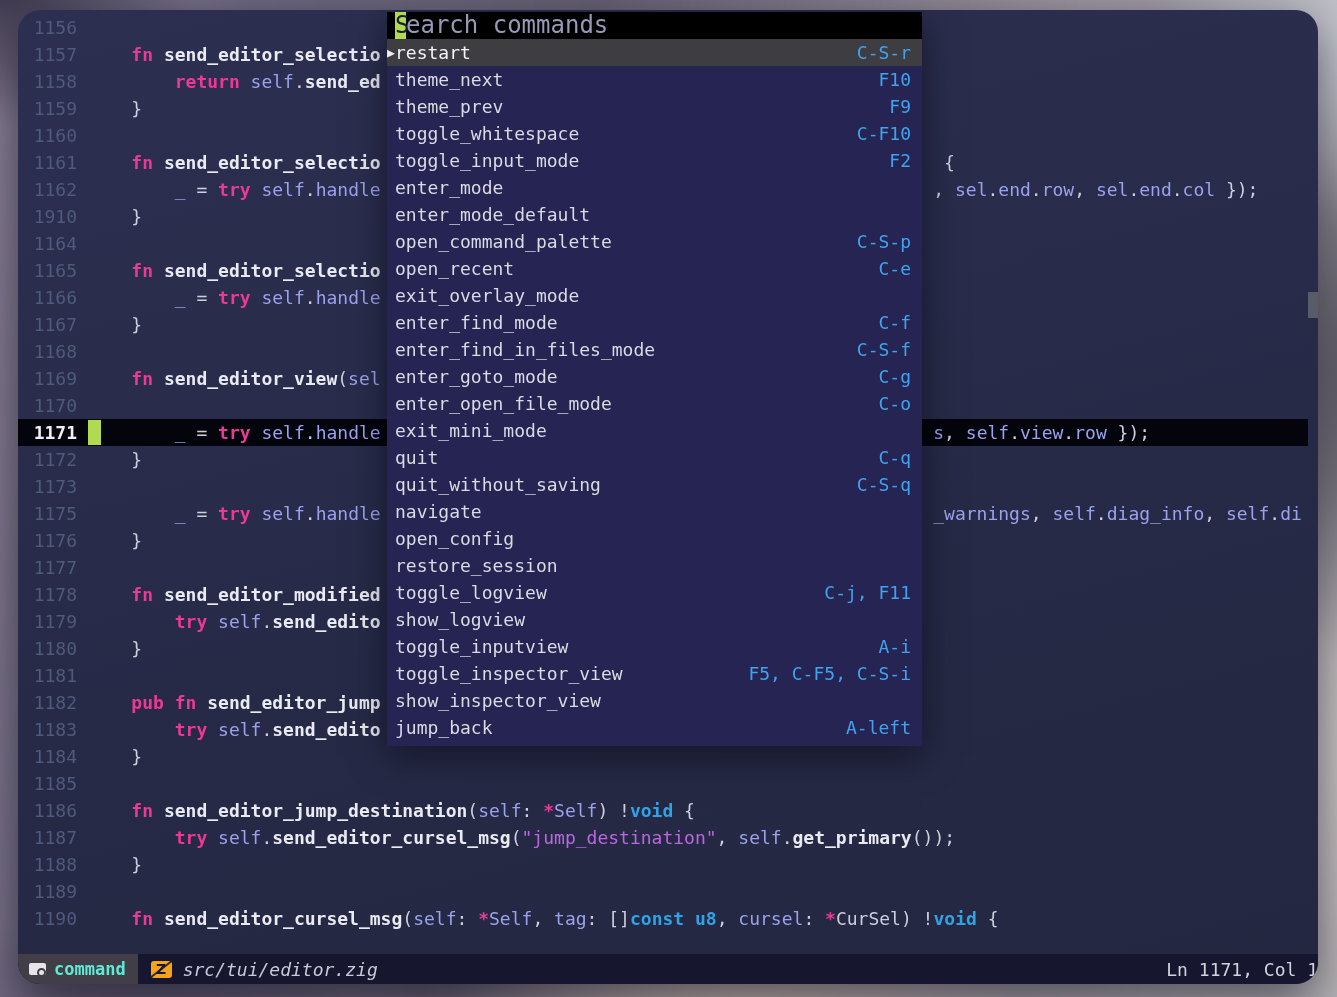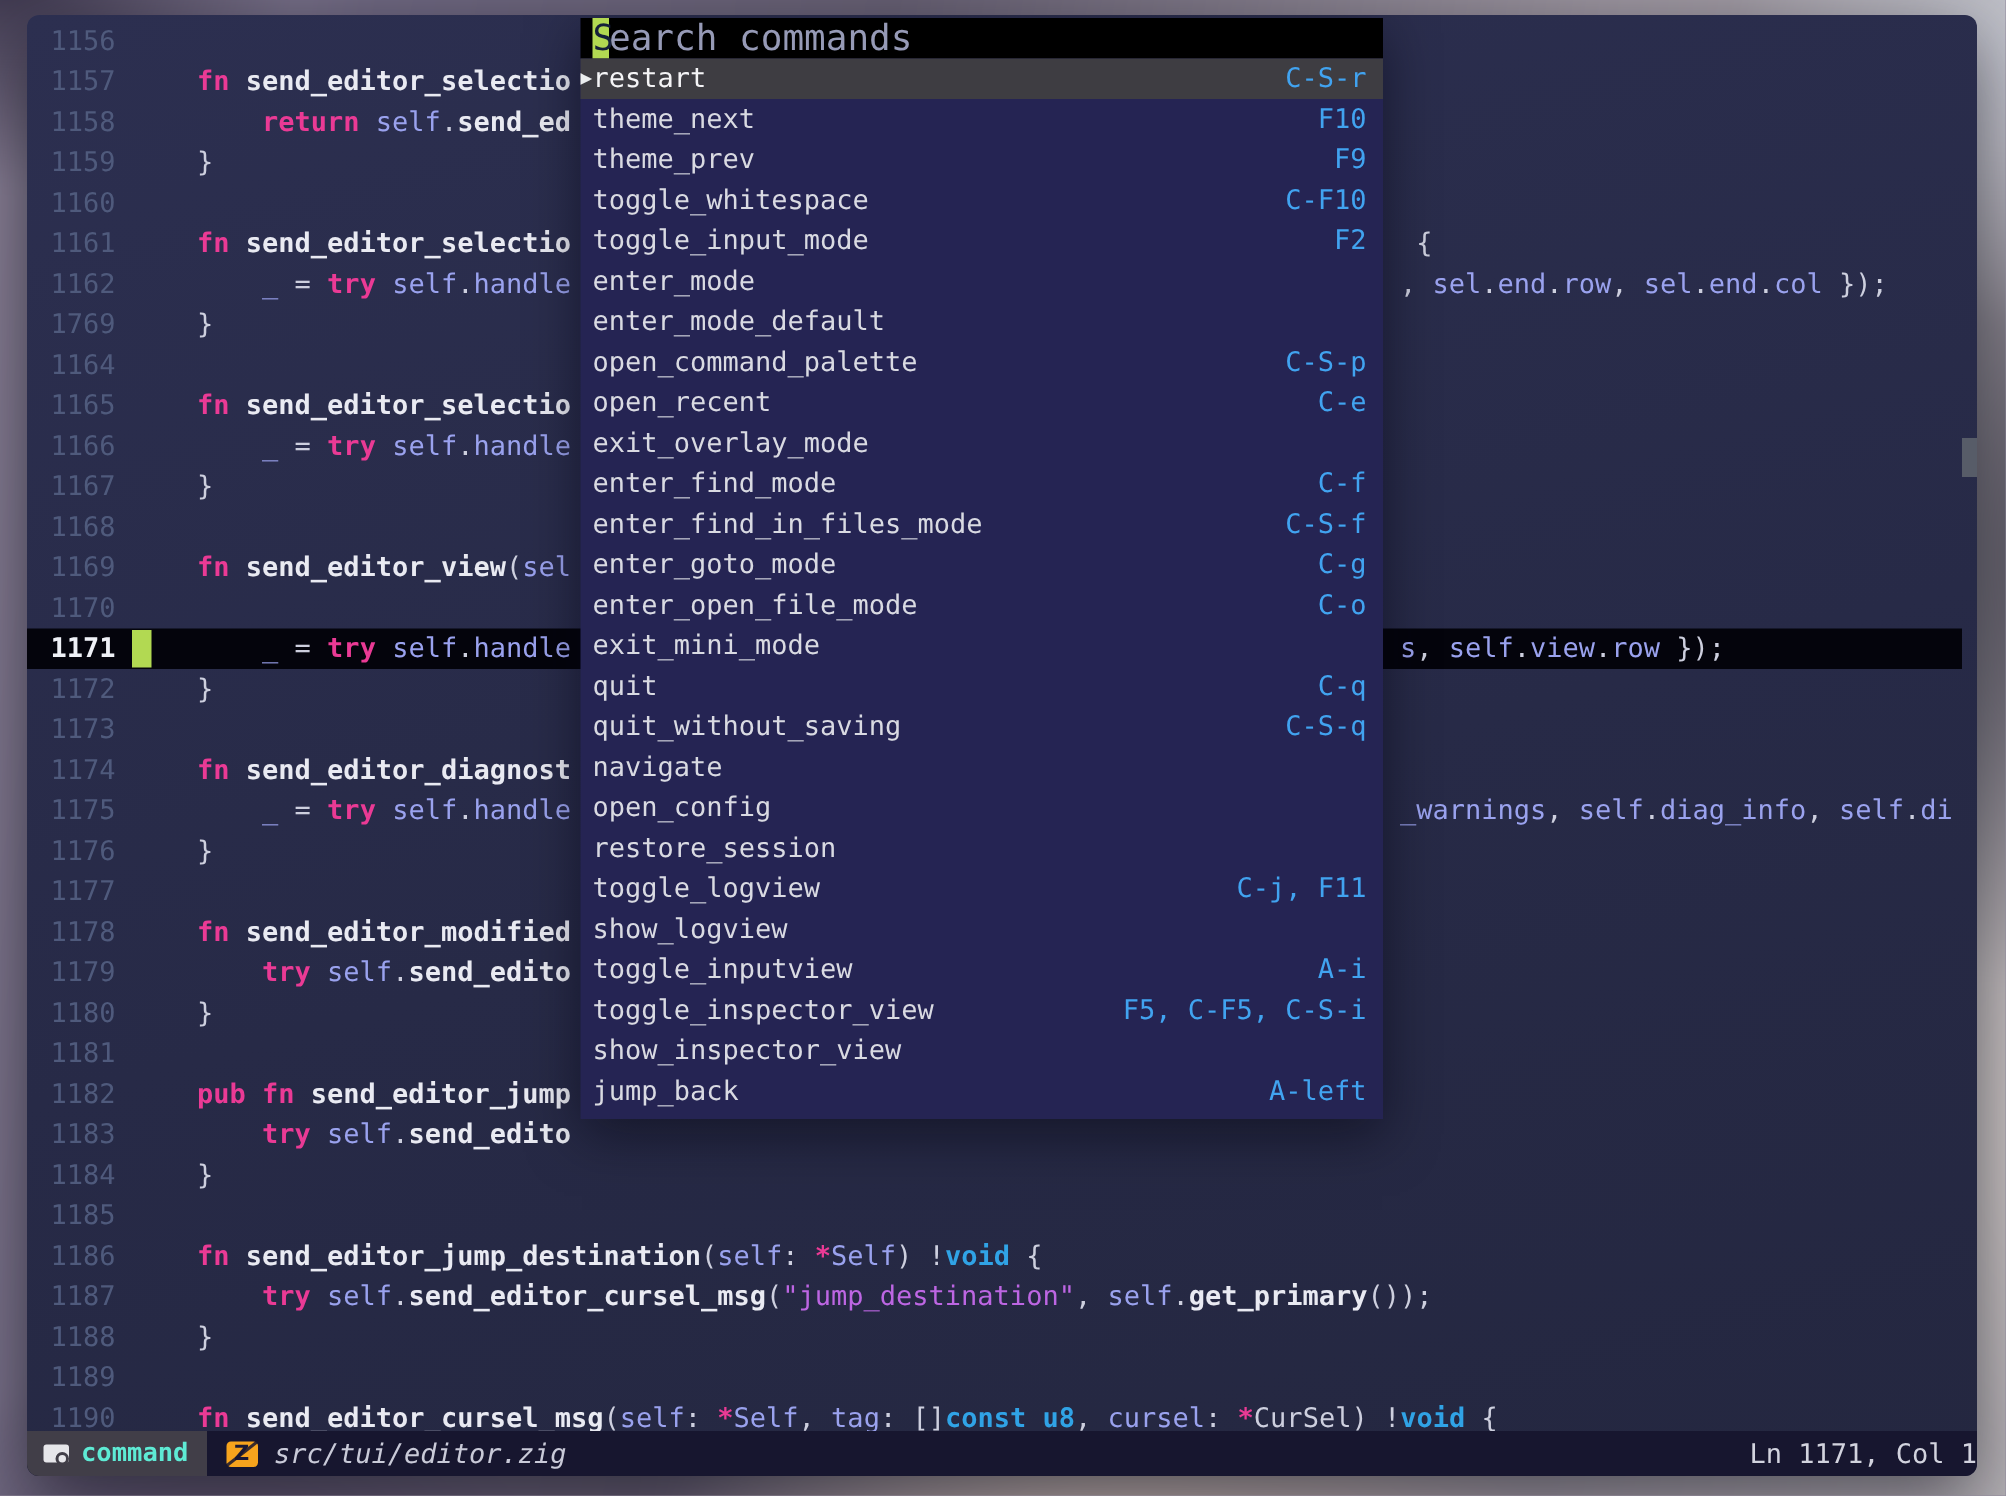--- a/index.html
+++ b/index.html
@@ -9,21 +9,21 @@
     background:
       radial-gradient(280px 200px at 2% 1%, #39334a 0%, rgba(57,51,74,0) 70%),
       radial-gradient(320px 260px at 101% 6%, #c6c9d2 0%, rgba(198,201,210,0) 70%),
       radial-gradient(260px 430px at 102% 38%, #494753 0%, rgba(74,72,84,0) 70%),
       radial-gradient(310px 390px at 102% 74%, #d0cac7 0%, rgba(207,201,198,0) 72%),
       radial-gradient(430px 230px at 55% 102%, #cbbcb1 0%, rgba(203,188,177,0) 70%),
       radial-gradient(300px 210px at 12% 102%, #5a5169 0%, rgba(90,81,105,0) 72%),
       linear-gradient(100deg,#8e8599 0%,#6f6881 18%,#676073 40%,#9d96a0 70%,#b5b2b6 100%);}
 
   .window{position:absolute;left:18px;top:10px;width:1300px;height:974px;
-          border-radius:8px;overflow:hidden;
+          border-radius:22px;overflow:hidden;
           background:linear-gradient(165deg,#2c2f50 0%,#272a47 55%,#242740 100%);
           box-shadow:0 16px 48px rgba(8,6,18,.55)}
 
   
   .lines{position:absolute;left:0;top:4px;right:0;bottom:30px;overflow:hidden}
   .row{position:relative;height:27px;line-height:27px;font-size:18px;
        white-space:pre;display:flex}
   .row.cur{background:#04040c;width:calc(100% - 10px)}
   .ln{flex:none;display:inline-block;width:59px;text-align:right;color:#4f5a7c}
   .row.cur .ln{color:#eef0f6;font-weight:bold}
@@ -84,32 +84,31 @@
 <div class="window">
 
   <div class="lines">
       <div class="row"><span class="ln">1156</span><span class="codecol"></span></div>
       <div class="row"><span class="ln">1157</span><span class="codecol"><span class="tk pl">    </span><span class="tk kw">fn </span><span class="tk fn">send_editor_selectio</span></span></div>
       <div class="row"><span class="ln">1158</span><span class="codecol"><span class="tk pl">        </span><span class="tk kw">return </span><span class="tk id">self</span><span class="tk pl">.</span><span class="tk fn">send_ed</span></span></div>
       <div class="row"><span class="ln">1159</span><span class="codecol"><span class="tk pl">    }</span></span></div>
       <div class="row"><span class="ln">1160</span><span class="codecol"></span></div>
       <div class="row"><span class="ln">1161</span><span class="codecol"><span class="tk pl">    </span><span class="tk kw">fn </span><span class="tk fn">send_editor_selectio</span></span><span class="frag" style="left: calc(79ch + 70px);"><span class="tk pl">{</span></span></div>
       <div class="row"><span class="ln">1162</span><span class="codecol"><span class="tk pl">        </span><span class="tk id">_ </span><span class="tk pl">= </span><span class="tk kw">try </span><span class="tk id">self</span><span class="tk pl">.</span><span class="tk id">handle</span></span><span class="frag" style="left: calc(78ch + 70px);"><span class="tk pl">, </span><span class="tk id">sel</span><span class="tk pl">.</span><span class="tk id">end</span><span class="tk pl">.</span><span class="tk id">row</span><span class="tk pl">, </span><span class="tk id">sel</span><span class="tk pl">.</span><span class="tk id">end</span><span class="tk pl">.</span><span class="tk id">col</span><span class="tk pl"> });</span></span></div>
-      <div class="row"><span class="ln">1769</span><span class="codecol"><span class="tk pl">    }</span></span></div>
+      <div class="row"><span class="ln">1910</span><span class="codecol"><span class="tk pl">    }</span></span></div>
       <div class="row"><span class="ln">1164</span><span class="codecol"></span></div>
       <div class="row"><span class="ln">1165</span><span class="codecol"><span class="tk pl">    </span><span class="tk kw">fn </span><span class="tk fn">send_editor_selectio</span></span></div>
       <div class="row"><span class="ln">1166</span><span class="codecol"><span class="tk pl">        </span><span class="tk id">_ </span><span class="tk pl">= </span><span class="tk kw">try </span><span class="tk id">self</span><span class="tk pl">.</span><span class="tk id">handle</span></span></div>
       <div class="row"><span class="ln">1167</span><span class="codecol"><span class="tk pl">    }</span></span></div>
       <div class="row"><span class="ln">1168</span><span class="codecol"></span></div>
       <div class="row"><span class="ln">1169</span><span class="codecol"><span class="tk pl">    </span><span class="tk kw">fn </span><span class="tk fn">send_editor_view</span><span class="tk pl">(</span><span class="tk id">sel</span></span></div>
       <div class="row"><span class="ln">1170</span></div>
       <div class="row cur"><span class="ln">1171</span><span class="blockcursor"></span><span class="codecol"><span class="tk pl">        </span><span class="tk id">_ </span><span class="tk pl">= </span><span class="tk kw">try </span><span class="tk id">self</span><span class="tk pl">.</span><span class="tk id">handle</span></span><span class="frag" style="left: calc(78ch + 70px);"><span class="tk id">s</span><span class="tk pl">, </span><span class="tk id">self</span><span class="tk pl">.</span><span class="tk id">view</span><span class="tk pl">.</span><span class="tk id">row</span><span class="tk pl"> });</span></span></div>
       <div class="row"><span class="ln">1172</span><span class="codecol"><span class="tk pl">    }</span></span></div>
       <div class="row"><span class="ln">1173</span><span class="codecol"></span></div>
-      <div class="row"><span class="ln">1174</span><span class="codecol"><span class="tk pl">    </span><span class="tk kw">fn </span><span class="tk fn">send_editor_diagnost</span></span></div>
       <div class="row"><span class="ln">1175</span><span class="codecol"><span class="tk pl">        </span><span class="tk id">_ </span><span class="tk pl">= </span><span class="tk kw">try </span><span class="tk id">self</span><span class="tk pl">.</span><span class="tk id">handle</span></span><span class="frag" style="left: calc(78ch + 70px);"><span class="tk id">_warnings</span><span class="tk pl">, </span><span class="tk id">self</span><span class="tk pl">.</span><span class="tk id">diag_info</span><span class="tk pl">, </span><span class="tk id">self</span><span class="tk pl">.</span><span class="tk id">di</span></span></div>
       <div class="row"><span class="ln">1176</span><span class="codecol"><span class="tk pl">    }</span></span></div>
       <div class="row"><span class="ln">1177</span><span class="codecol"></span></div>
       <div class="row"><span class="ln">1178</span><span class="codecol"><span class="tk pl">    </span><span class="tk kw">fn </span><span class="tk fn">send_editor_modified</span></span></div>
       <div class="row"><span class="ln">1179</span><span class="codecol"><span class="tk pl">        </span><span class="tk kw">try </span><span class="tk id">self</span><span class="tk pl">.</span><span class="tk fn">send_edito</span></span></div>
       <div class="row"><span class="ln">1180</span><span class="codecol"><span class="tk pl">    }</span></span></div>
       <div class="row"><span class="ln">1181</span><span class="codecol"></span></div>
       <div class="row"><span class="ln">1182</span><span class="codecol"><span class="tk pl">    </span><span class="tk kw">pub fn </span><span class="tk fn">send_editor_jump</span></span></div>
       <div class="row"><span class="ln">1183</span><span class="codecol"><span class="tk pl">        </span><span class="tk kw">try </span><span class="tk id">self</span><span class="tk pl">.</span><span class="tk fn">send_edito</span></span></div>
       <div class="row"><span class="ln">1184</span><span class="codecol"><span class="tk pl">    }</span></span></div>

